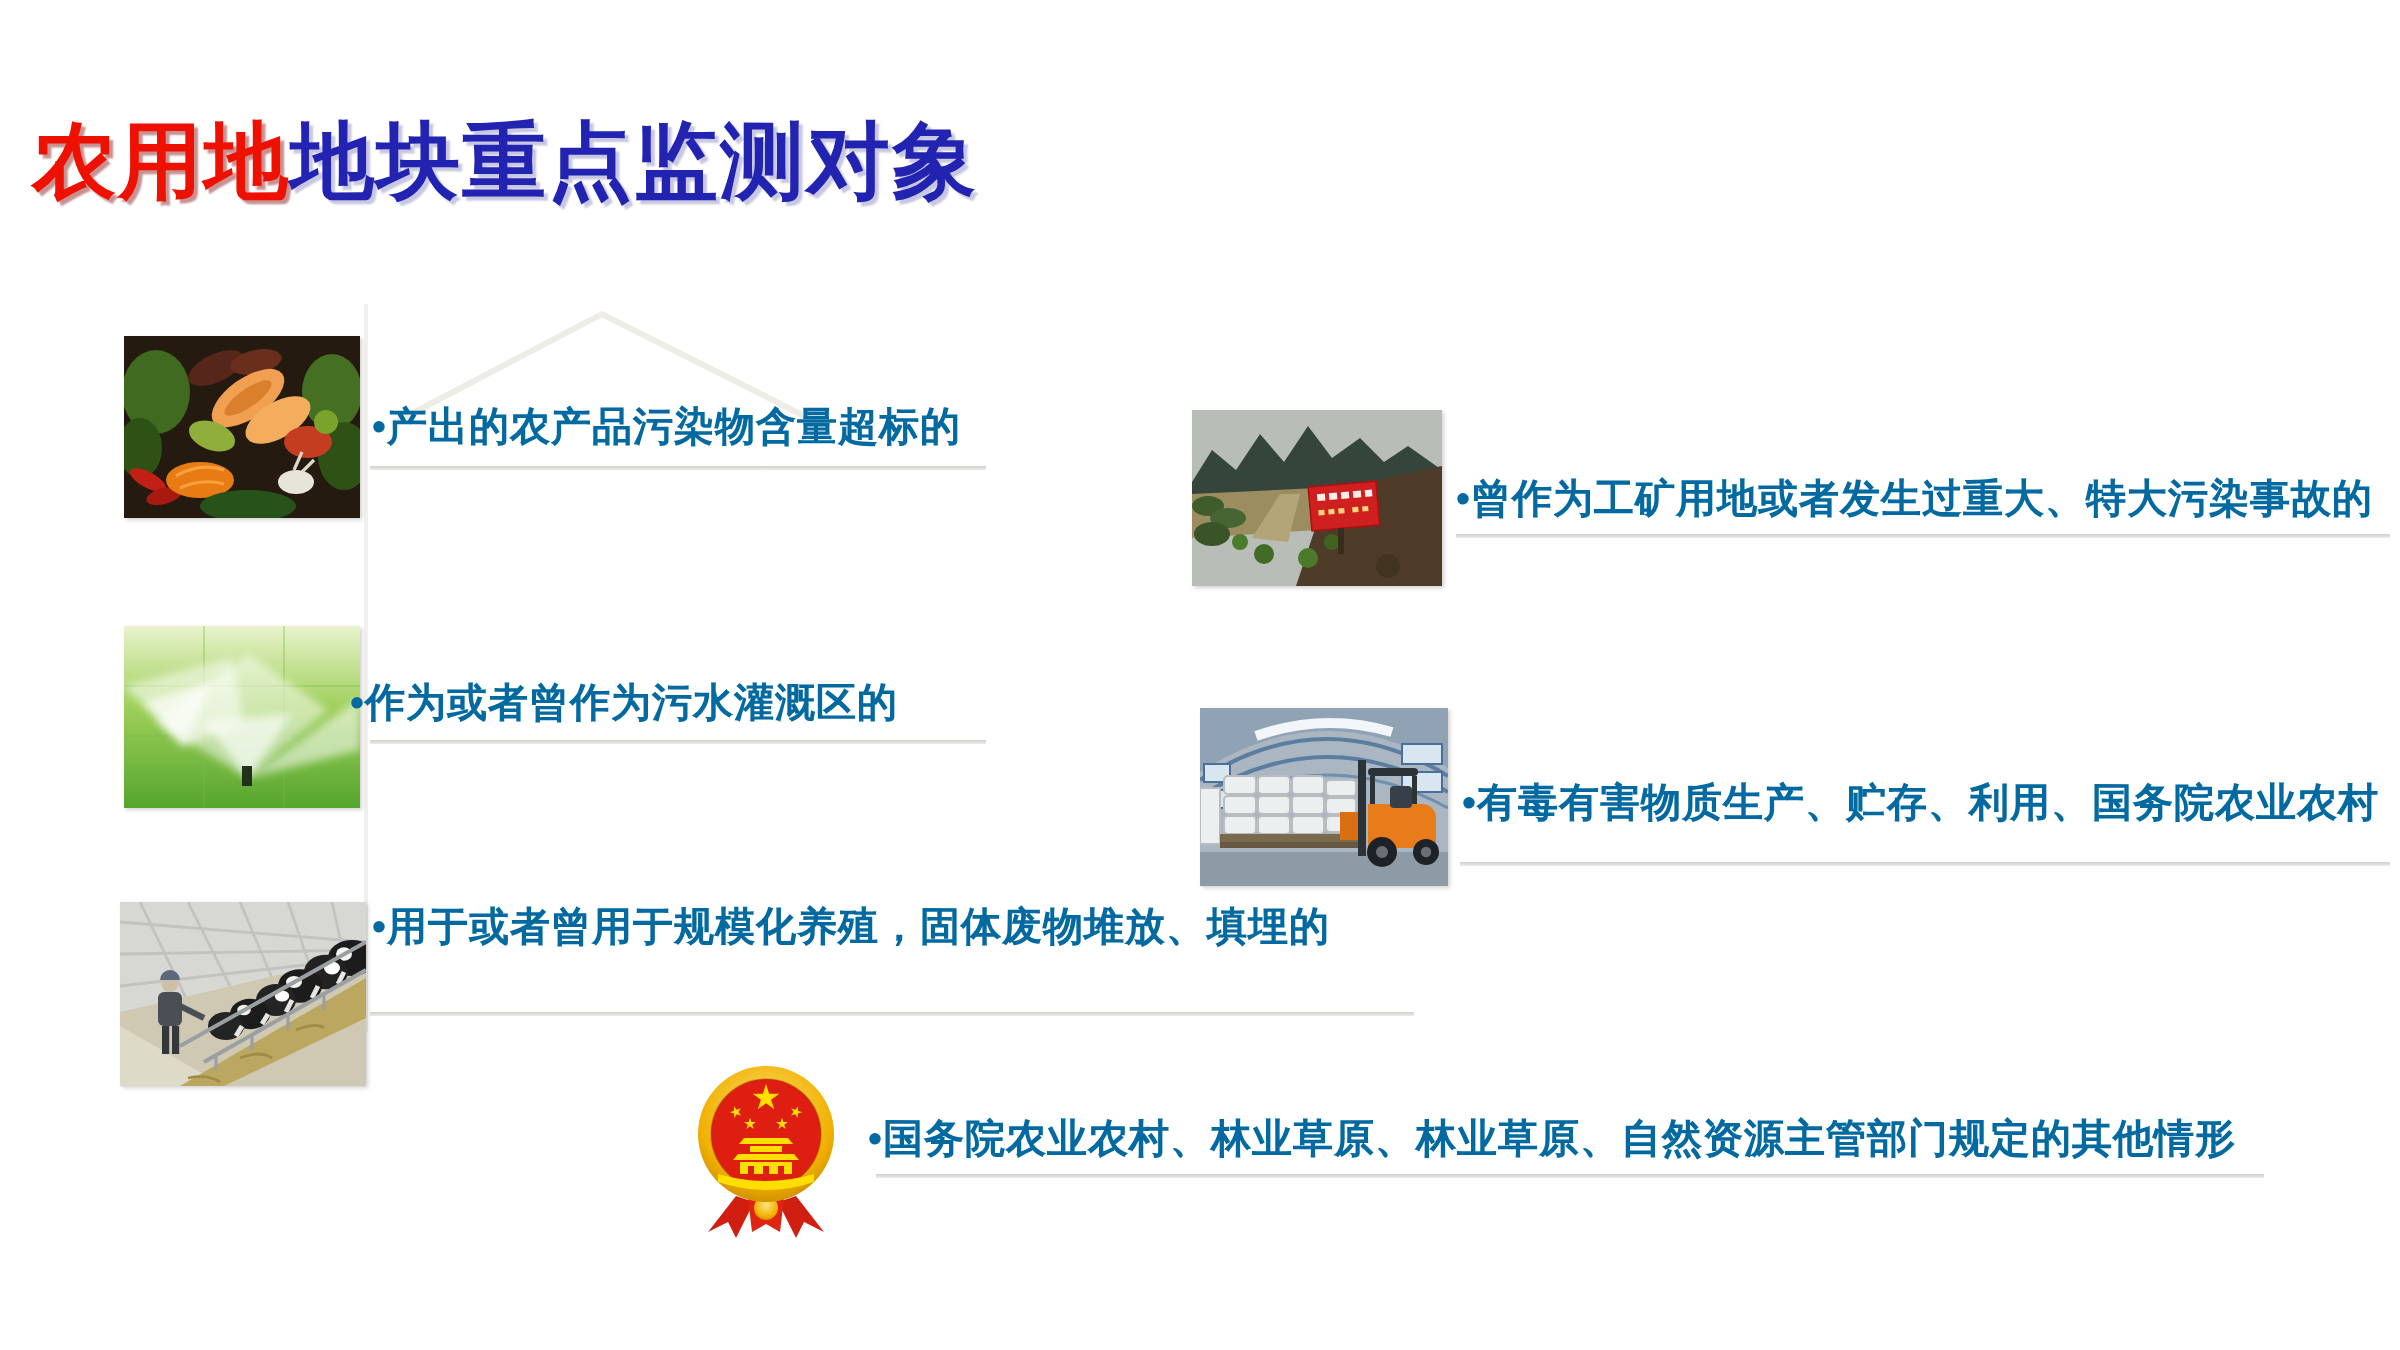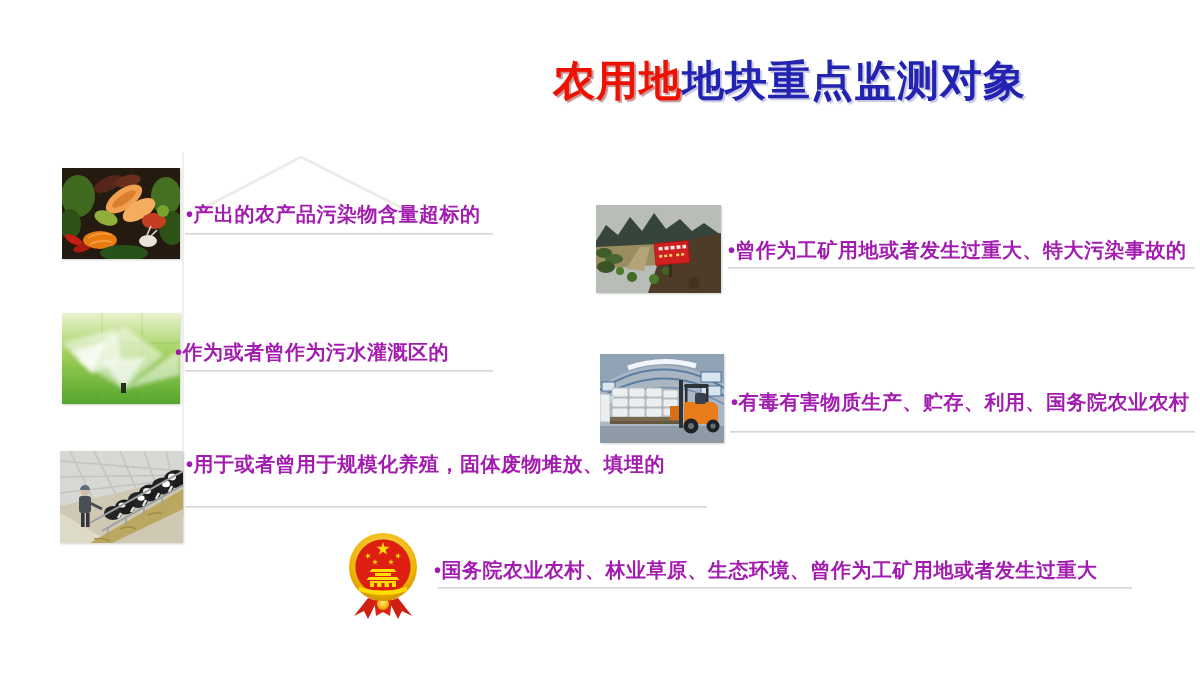--- a/index.html
+++ b/index.html
@@ -3,34 +3,34 @@
 <meta charset="utf-8">
 <style>
   html,body{margin:0;padding:0;}
   body{
     width:1200px;height:675px;position:relative;overflow:hidden;
     background:#ffffff;
     font-family:"Liberation Sans","DejaVu Sans",sans-serif;
   }
   .wm{position:absolute;left:0;top:0;pointer-events:none;}
   .title{
-    position:absolute;left:4px;top:56px;width:1022px;margin:0;
-    text-align:right;font-size:42px;line-height:50px;font-weight:900;
+    position:absolute;left:16px;top:56px;width:1022px;margin:0;
+    text-align:left;font-size:42px;line-height:50px;font-weight:900;
     letter-spacing:1px;white-space:nowrap;
   }
   .t-red{color:#ee1000;text-shadow:2px 2px 1px rgba(130,10,10,.45);}
   .t-blue{color:#2323b2;text-shadow:2px 2px 1px rgba(30,30,140,.25);}
   .photo{
     position:absolute;margin:0;padding:0;overflow:hidden;
     box-shadow:1px 1px 2px rgba(0,0,0,.18);
   }
   .photo svg{display:block;width:100%;height:100%;}
   .bullet{
     position:absolute;white-space:nowrap;font-weight:bold;
-    font-size:20px;line-height:26px;color:#a21caf;letter-spacing:.5px;
+    font-size:20px;line-height:26px;color:#0369a1;letter-spacing:.5px;
   }
   .rule{
     position:absolute;height:2px;
     background:linear-gradient(#cfcfcc,#ececea);
   }
 </style>
 </head>
 <body>
 
 <svg class="wm" width="1200" height="675">
@@ -244,14 +244,14 @@
       <rect x="24" y="53" width="26" height="6"></rect>
       <path d="M13,59 Q37,66 61,59 l0,4 Q37,71 13,63 z"></path>
     </g>
     <g fill="#dd1e10">
       <rect x="28" y="55" width="3" height="4"></rect>
       <rect x="35.5" y="55" width="3" height="4"></rect>
       <rect x="43" y="55" width="3" height="4"></rect>
     </g>
   </svg>
 </figure>
-<div class="bullet" style="left:434px;top:557px;">•国务院农业农村、林业草原、生态环境、曾作为工矿用地或者发生过重大</div>
+<div class="bullet" style="left:434px;top:557px;">•国务院农业农村、林业草原、林业草原、自然资源主管部门规定的其他情形</div>
 <div class="rule" style="left:438px;top:587px;width:694px;"></div>
 
 </body></html>

